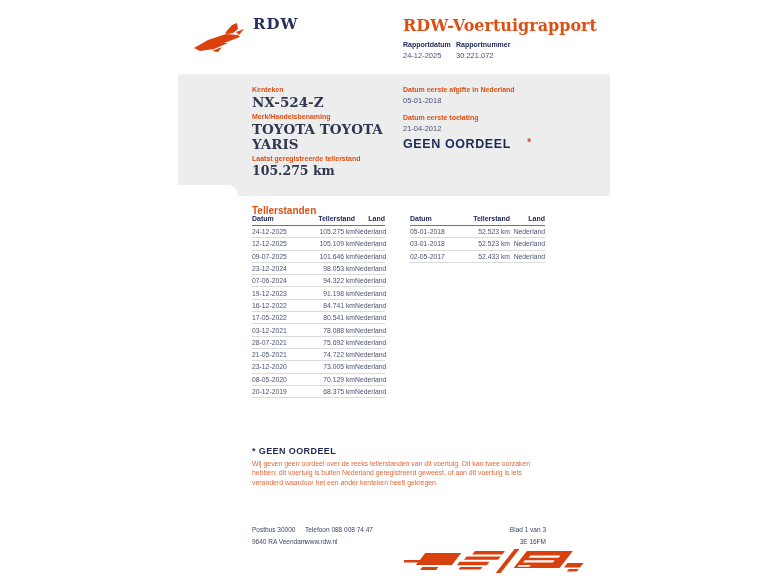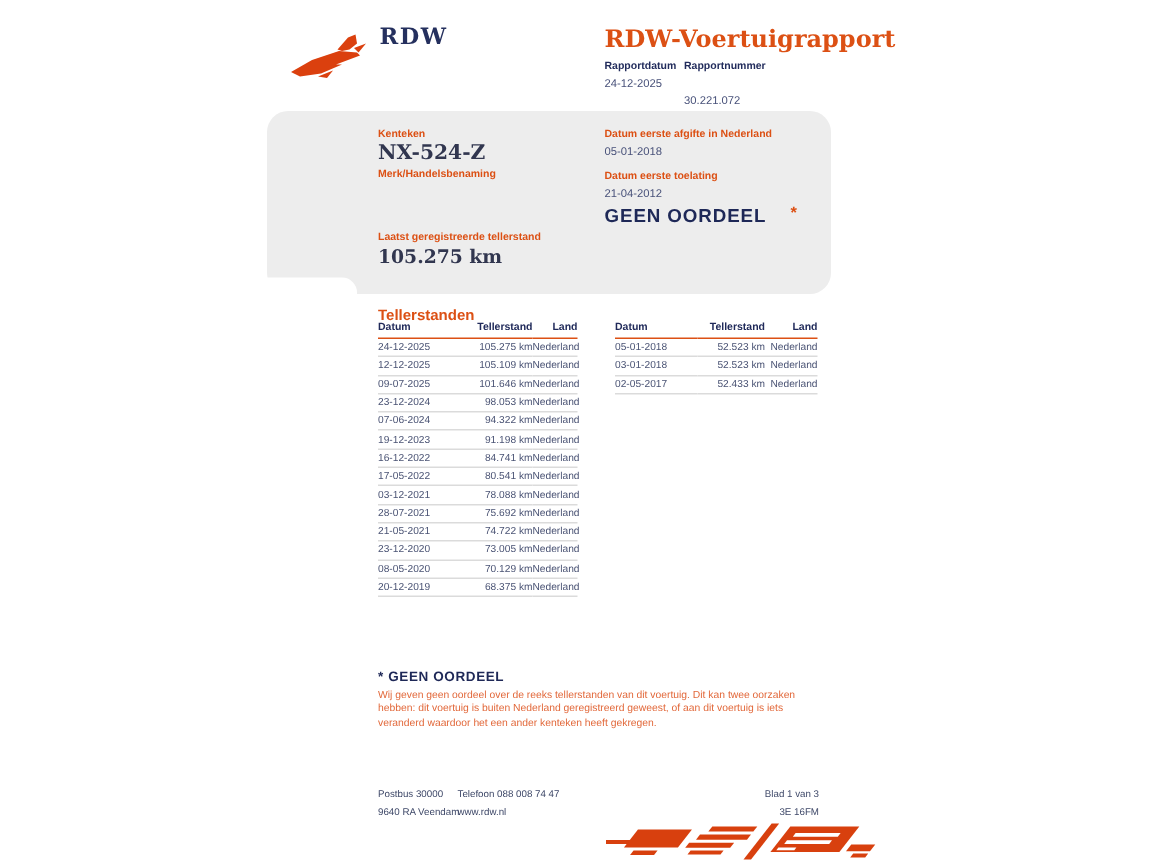--- a/index.html
+++ b/index.html
@@ -24,22 +24,22 @@
   }
   .meta-label{
     position:absolute;font-size:7px;font-weight:bold;color:#222C5C;
   }
   .meta-value{
     position:absolute;font-size:7.5px;color:#49527A;
   }
 
   
   .summary-box{
-    position:absolute;left:178px;top:74px;width:376px;height:122px;
-    background:#EDEDED;border-radius:14px;
+    position:absolute;left:178px;top:74px;width:432px;height:122px;
+    background:#EDEDED;border-radius:3px;
   }
   .summary-notch{
     position:absolute;left:0;bottom:0;width:60px;height:11px;
     background:#ffffff;border-top-right-radius:10px;
   }
   .fld-label{
     position:absolute;font-size:7px;font-weight:bold;color:#DC5014;
   }
   .fld-value-big{
     position:absolute;
@@ -105,29 +105,30 @@
     <polygon points="20,31 30,27 26,32"></polygon>
   </g>
 </svg>
 <div class="wordmark">RDW</div>
 
 <div class="report-title">RDW-Voertuigrapport</div>
 
 <div class="meta-label" style="left:403px;top:41px;">Rapportdatum</div>
 <div class="meta-value" style="left:403px;top:51px;">24-12-2025</div>
 <div class="meta-label" style="left:456px;top:41px;">Rapportnummer</div>
-<div class="meta-value" style="left:456px;top:51px;margin-top:11px;">30.221.072</div>
+<div class="meta-value" style="left:456px;top:51px;">30.221.072</div>
 
 <div class="summary-box">
   <div class="summary-notch"></div>
 
   <div class="fld-label" style="left:74px;top:12px;">Kenteken</div>
   <div class="fld-value-big" style="left:74px;top:21px;">NX-524-Z</div>
 
   <div class="fld-label" style="left:74px;top:39px;">Merk/Handelsbenaming</div>
+  <div class="fld-value-big" style="left:74px;top:48px;width:140px;">TOYOTA TOYOTA YARIS</div>
 
   <div class="fld-label" style="left:74px;top:81px;">Laatst geregistreerde tellerstand</div>
   <div class="fld-value-big" style="left:74px;top:90px;font-size:12.5px;">105.275 km</div>
 
   <div class="fld-label" style="left:225px;top:12px;">Datum eerste afgifte in Nederland</div>
   <div class="fld-value-sm" style="left:225px;top:22px;">05-01-2018</div>
 
   <div class="fld-label" style="left:225px;top:40px;">Datum eerste toelating</div>
   <div class="fld-value-sm" style="left:225px;top:50px;">21-04-2012</div>
 

